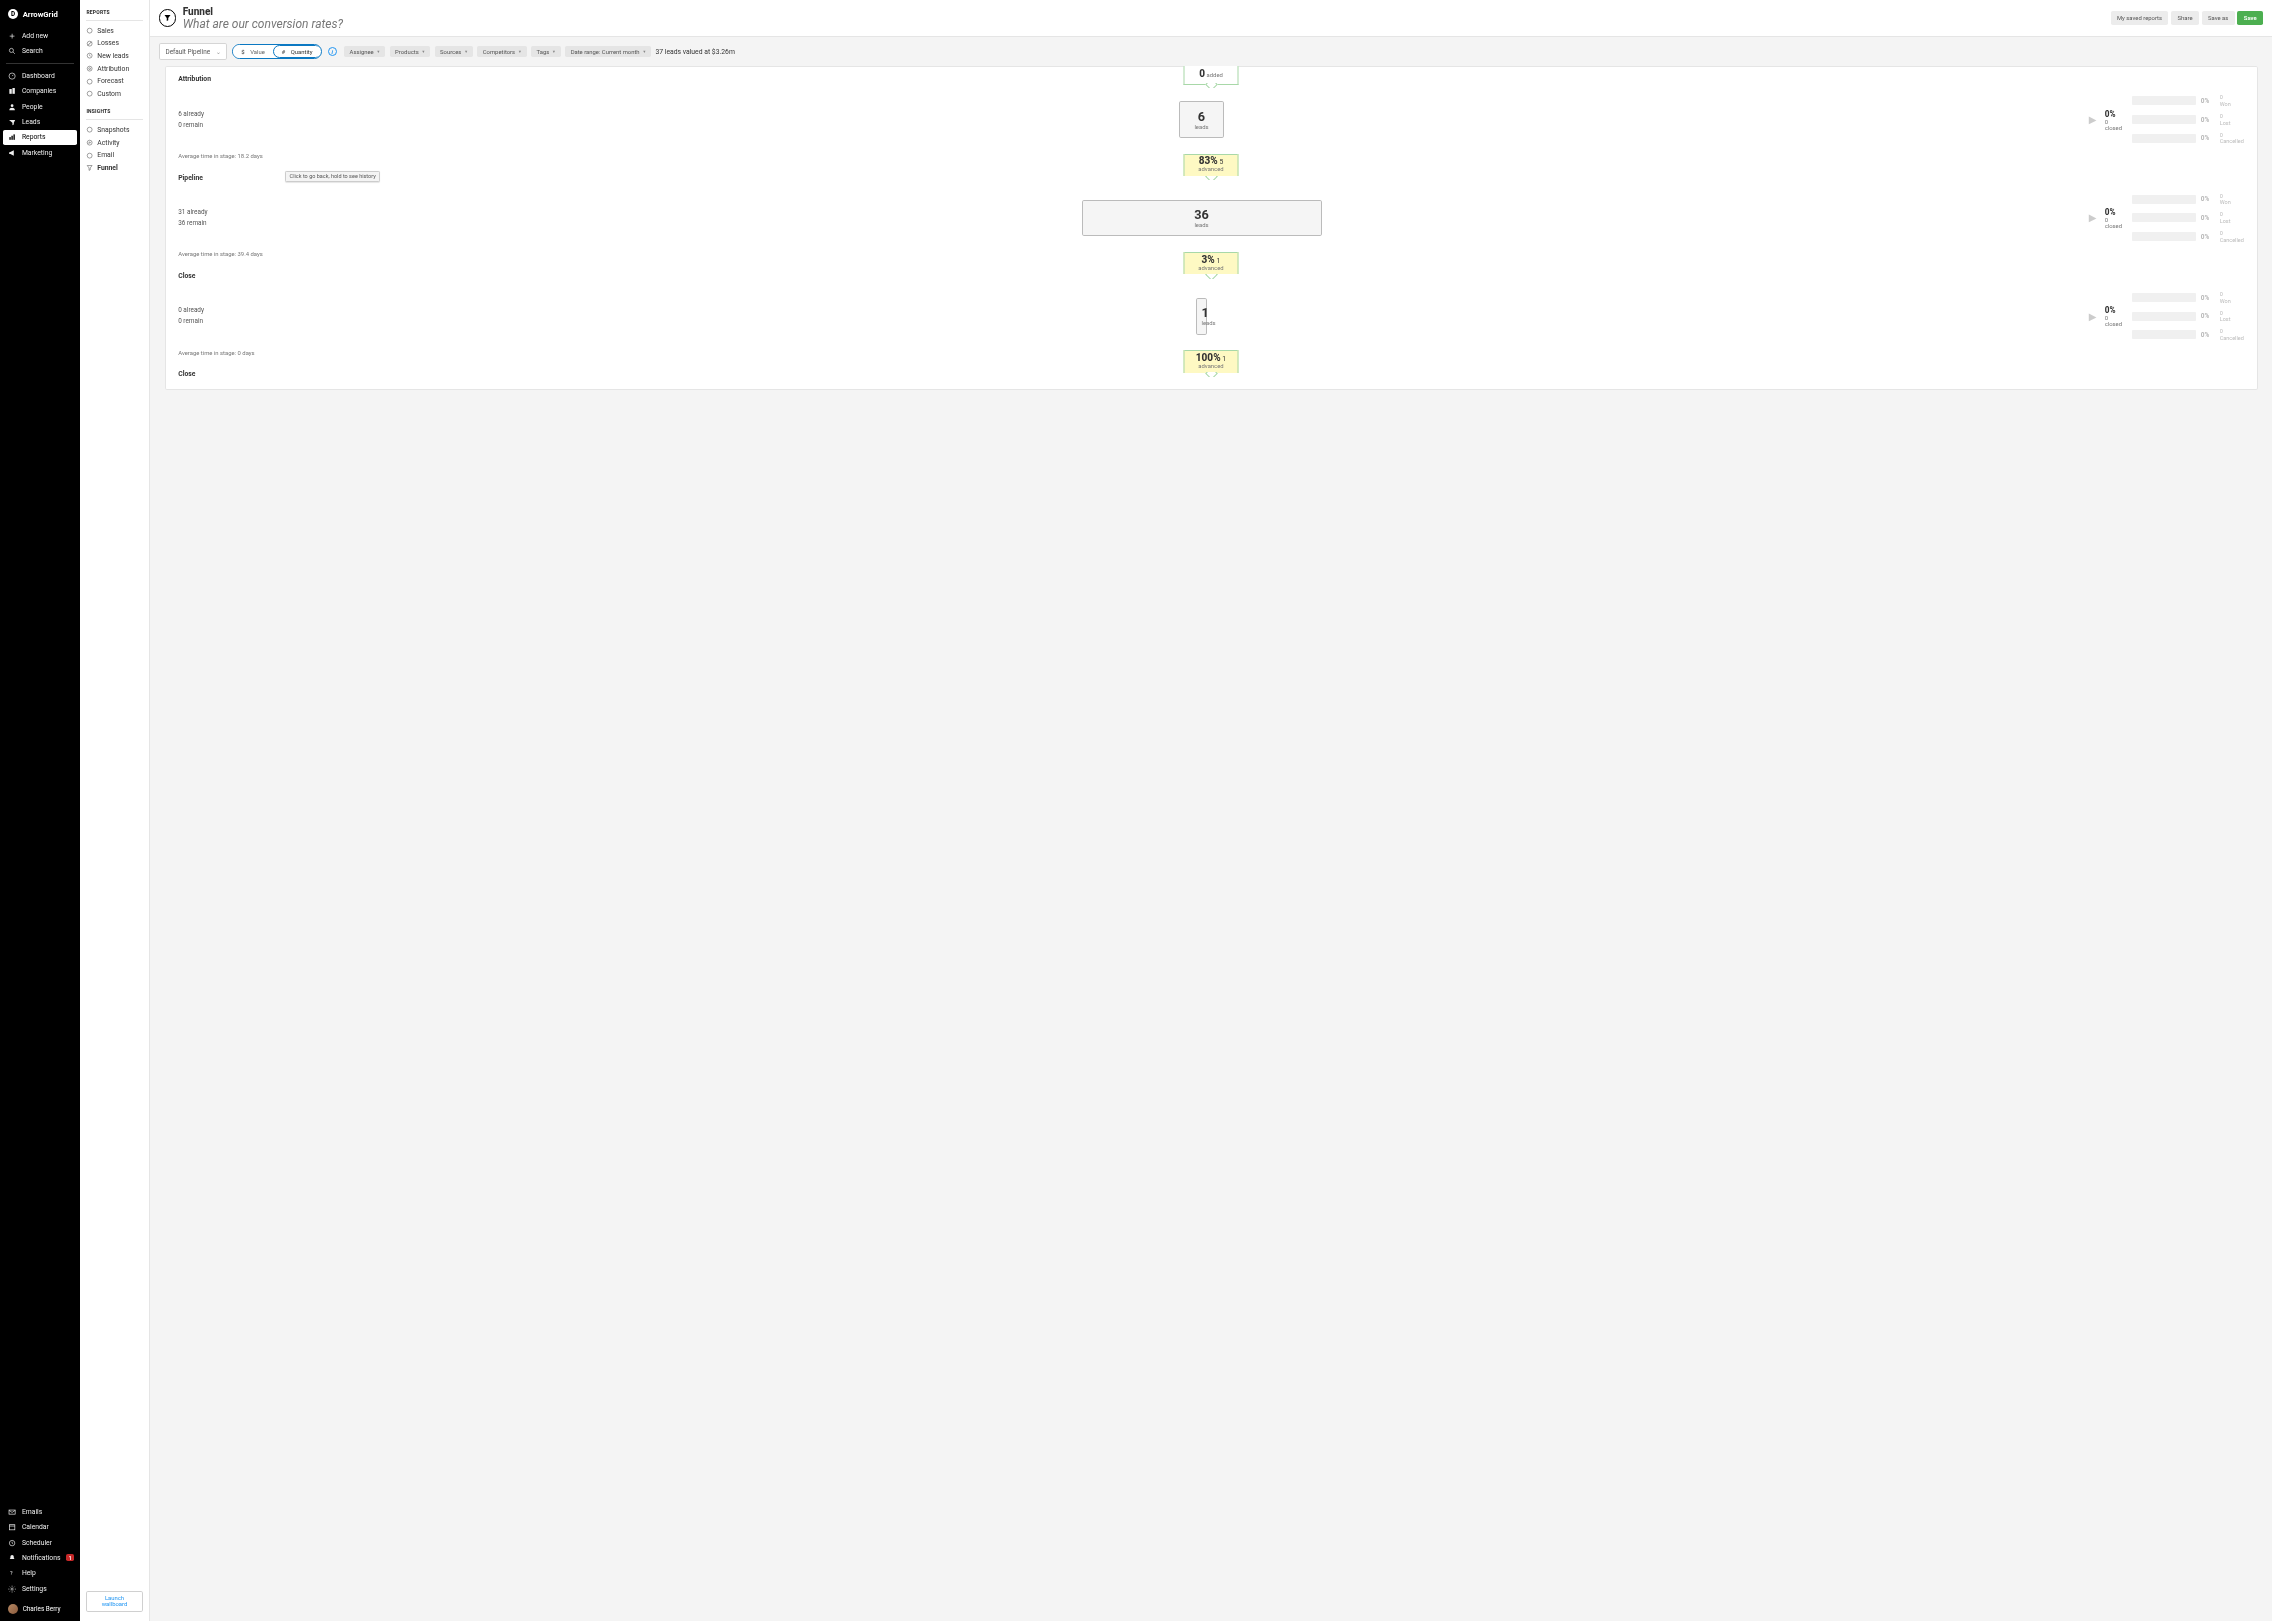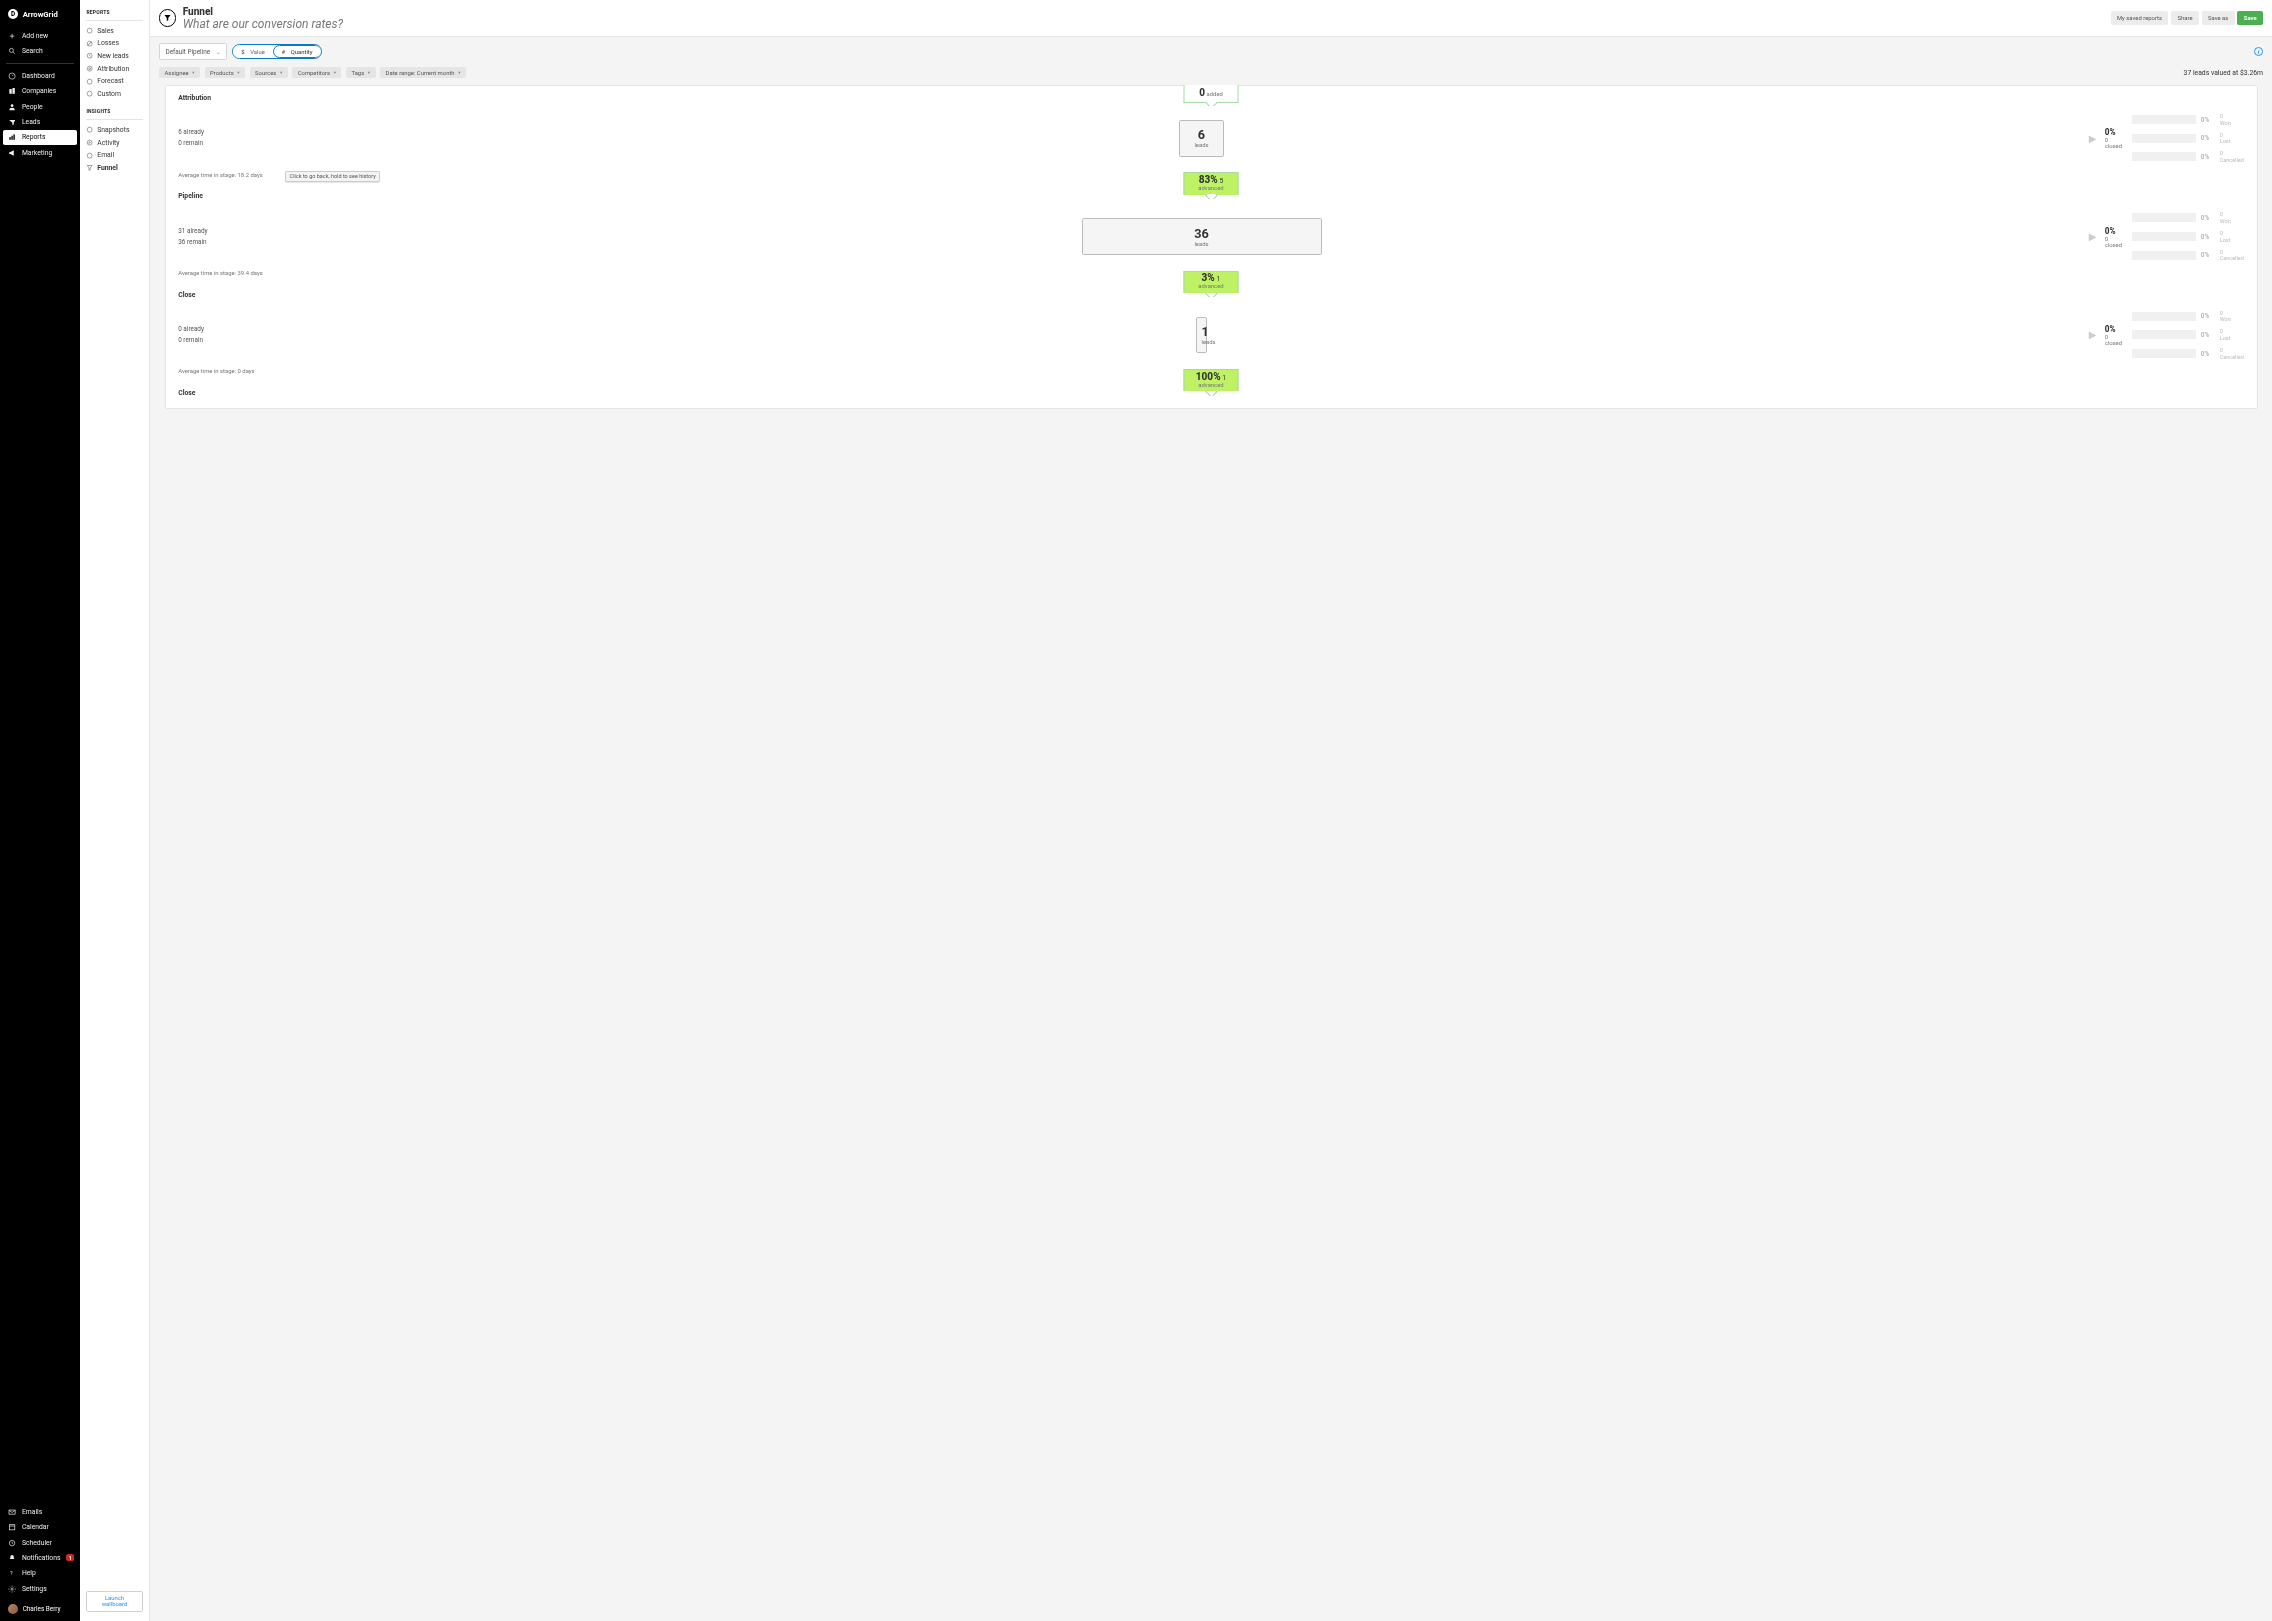--- a/index.html
+++ b/index.html
@@ -33,21 +33,21 @@
 .header{display:flex;align-items:center;padding:5.5px 9px;gap:6.4px}
 .header-icon{width:17.3px;height:17.3px;border:0.9px solid #000;border-radius:50%;display:flex;align-items:center;justify-content:center}
 .header-icon svg{width:9px;height:9px;fill:#000}
 .header-title{font-size:10px;font-weight:800}
 .header-sub{font-style:italic;color:#777;font-size:12px}
 .header-actions{margin-left:auto;display:flex;gap:2.7px}
 .btn{border:none;border-radius:1.8px;padding:3.6px 6.4px;font-size:5.9px;cursor:pointer}
 .btn-grey{background:#ececec;color:#555}
 .btn-green{background:#4caf50;color:#fff;font-weight:600}
 
-.filterbar{background:#f4f4f4;border-top:0.5px solid #e5e5e5;padding:6.4px 9px;display:flex;flex-direction:column;gap:7.3px}
+.filterbar{background:#f4f4f4;border-top:0.5px solid #e5e5e5;padding:6.4px 9px;display:flex;flex-direction:row;gap:7.3px}
 .filter-row1{display:flex;align-items:center;gap:5.5px}
 .pipeline{border:0.5px solid #d5d5d5;background:#fff;border-radius:1.8px;padding:3.2px 15.5px 3.2px 5.5px;position:relative;color:#555;min-width:59px}
 .pipeline .chev{position:absolute;right:4.5px;top:50%;transform:translateY(-50%);color:#999}
 .seg{display:flex;border:0.5px solid #0b78c2;border-radius:8.2px;overflow:hidden;background:#fff}
 .seg-btn{padding:2.7px 8.2px;display:flex;align-items:center;gap:5.5px;cursor:pointer;color:#666;background:#fff;font-size:5.9px}
 .seg-btn.active{border:0.5px solid #0b78c2;border-radius:8.2px;margin:-0.5px;color:#333}
 .seg-sym{font-weight:700;color:#666}
 .info-icon{margin-left:auto;width:9px;height:9px;border:0.9px solid #2196f3;border-radius:50%;display:flex;align-items:center;justify-content:center;color:#2196f3;font-style:italic;font-weight:700;font-size:5.9px;cursor:pointer}
 .filter-row2{display:flex;align-items:center;gap:4.5px;flex-wrap:wrap}
 .chip{background:#e5e5e5;border-radius:1.8px;padding:2.7px 5.5px;display:flex;align-items:center;gap:3.6px;cursor:pointer;color:#555;font-size:5.9px}
@@ -69,21 +69,21 @@
 .closed-stat .pct{font-size:8.2px;font-weight:800}
 .closed-stat .lab{color:#777;font-size:5.9px}
 .outcome-grid{display:flex;flex-direction:column;gap:5.5px;flex:1}
 .outcome-row{display:flex;align-items:center;gap:4.5px}
 .outcome-bar{width:64px;height:9px;background:#f0f0f0;border-radius:0.9px}
 .outcome-pct{color:#bbb;font-weight:800;width:14.5px}
 .outcome-lab{color:#bbb;font-size:5.5px;line-height:1.2}
 .avg{color:#777;font-size:5.9px;margin-top:8.2px}
 
 .adv{position:absolute;left:50%;transform:translateX(-50%);top:-11.8px;width:55px;text-align:center;z-index:2}
-.adv-inner{background:#bef264;border:0.5px solid #a8d8a8;border-top:none;border-bottom:none;padding:1.8px 0 3.6px;position:relative}
+.adv-inner{background:#fef9c3;border:0.5px solid #a8d8a8;border-top:none;border-bottom:none;padding:1.8px 0 3.6px;position:relative}
 .adv-inner:before,.adv-inner:after{content:"";position:absolute;top:0;width:50%;height:0.5px;background:#a8d8a8}
 .adv-inner:before{left:0}.adv-inner:after{right:0}
 .adv-chev{position:absolute;left:0;right:0;bottom:-4.1px;height:4.5px;overflow:hidden}
 .adv-chev:before{content:"";position:absolute;left:50%;top:-3.6px;width:7.3px;height:7.3px;background:#fff;border:0.5px solid #a8d8a8;transform:translateX(-50%) rotate(45deg)}
 .adv-pct{font-size:10px;font-weight:800;color:#333}
 .adv-n{font-size:6.8px;color:#333;margin-left:1.8px}
 .adv-lab{color:#777;font-size:5.9px}
 
 .added{position:absolute;left:50%;transform:translateX(-50%);top:-0.9px;width:55px;text-align:center;border:0.5px solid #a8d8a8;border-top:none;background:#fff;padding:1.8px 0 4.5px;z-index:2}
 .added-chev{position:absolute;left:0;right:0;bottom:-4.1px;height:4.5px;overflow:hidden}

